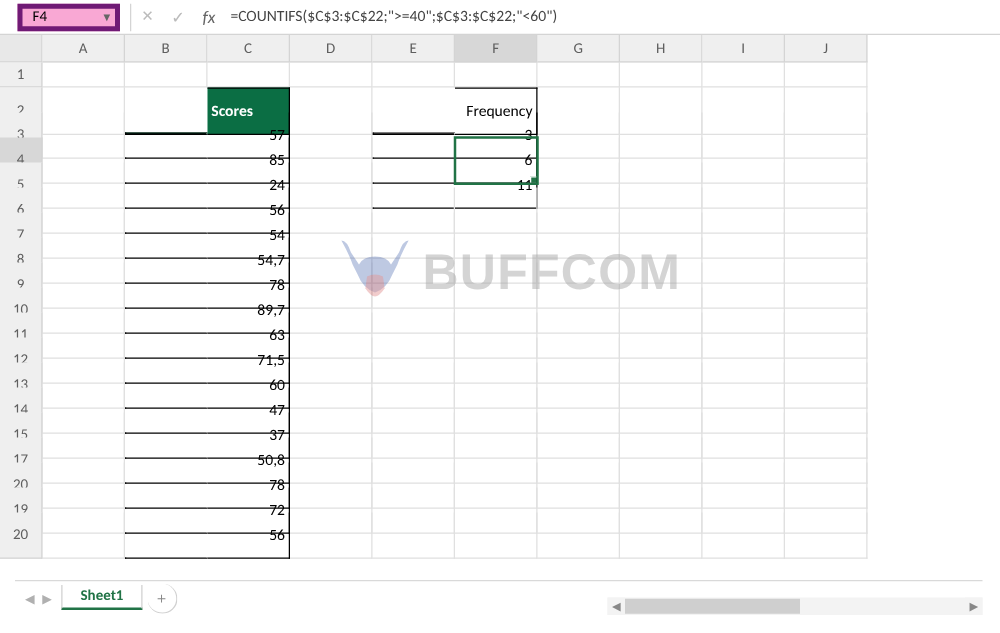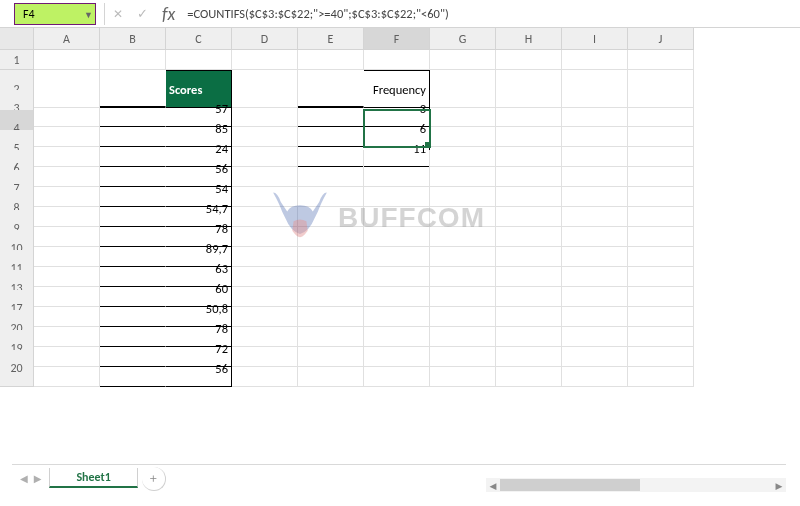--- a/index.html
+++ b/index.html
@@ -17,37 +17,37 @@
     display: flex;
     align-items: center;
     height: 28px;
     border-bottom: 1px solid #d4d4d4;
     background: #fff;
     padding: 0 4px 0 14px;
   }
   .namebox {
     width: 82px;
     height: 22px;
-    border: 1px solid #701a75;
-    background: #bef264;
+    border: 4px solid #701a75;
+    background: #f9a8d4;
     display: flex;
     align-items: center;
     padding: 0 4px 0 8px;
     font-size: 12px;
     position: relative;
   }
   .namebox .dd {
     position: absolute; right: 2px; top: 50%; transform: translateY(-50%);
     color: #666; font-size: 9px;
   }
   .fbar-div { width: 1px; height: 22px; background: #d4d4d4; margin: 0 8px; }
   .fbar-icons { display:flex; align-items:center; gap:14px; color:#999; }
   .fbar-icons .x { color:#bbb; font-size:12px; }
   .fbar-icons .chk { color:#bbb; font-size:13px; }
-  .fbar-icons .fx { font-style:italic; color:#666; font-size:18px; }
+  .fbar-icons .fx { font-style:italic; color:#666; font-size:14px; }
   .formula { margin-left: 12px; font-size: 12.5px; color:#444; }
   .sheet-wrap { position:relative; }
   .col-headers {
     display:grid;
     grid-template-columns: 34px repeat(10, 66px);
     height: 22px;
     background:#fff;
   }
   .col-headers > div {
     border-right:1px solid #d4d4d4;
@@ -107,21 +107,21 @@
   .tabbar {
     position:absolute; bottom:14px; left:12px; right:14px;
     height:28px; display:flex; align-items:center;
     border-top:1px solid #d9d9d9;
     font-size:12px;
   }
   .tab-nav { display:flex; gap:6px; color:#b0b0b0; padding:0 8px; }
   .tab-nav span { font-size:10px; }
   .sheet-tab {
     height:20px; display:flex; align-items:center;
-    padding:0 26px; border:1px solid #d0d0d0; border-top:none;
+    padding:0 14px; border:1px solid #d0d0d0; border-top:none;
     background:#fff; color:#217346; font-weight:600;
     border-bottom:2px solid #217346;
     margin-top:-1px;
   }
   .add-tab {
     width:24px; height:24px; display:flex; align-items:center; justify-content:center;
     border:1px solid #d0d0d0; border-top:none; border-left:none;
     color:#888; border-radius:50%; font-size:12px; margin-left:4px;
   }
   .hscroll-track {
@@ -131,21 +131,21 @@
     display:flex; align-items:center;
   }
   .hscroll-btn { width:14px; height:14px; display:flex;align-items:center;justify-content:center;color:#888;font-size:9px;background:#f3f3f3;}
   .hscroll-thumb { flex:0 0 140px; height:12px; background:#cfcfcf; margin:0 auto 0 0; }
 
   
   .wm {
     position:absolute;
     left: 268px; top: 186px;
     font-family: Arial Black, Arial;
-    font-size:28px; font-weight:900;
+    font-size:40px; font-weight:900;
     color:rgba(160,160,160,0.45);
     display:flex; align-items:center; gap:6px;
     pointer-events:none;
     letter-spacing:1px;
   }
   .wm svg { width:64px; height:64px; opacity:0.55; }
 </style>
 </head>
 <body>
 
@@ -317,24 +317,63 @@
         <div class="cell right tbl-right tbl-bottom">63</div>
         <div class="cell"></div>
         <div class="cell"></div>
         <div class="cell"></div>
         <div class="cell"></div>
         <div class="cell"></div>
         <div class="cell"></div>
         <div class="cell"></div>
       </div>
       <div class="grid-row">
+        <div class="row-hd">12</div>
+        <div class="cell"></div>
+        <div class="cell tbl-left tbl-bottom">Student 10</div>
+        <div class="cell right tbl-right tbl-bottom">71,5</div>
+        <div class="cell"></div>
+        <div class="cell"></div>
+        <div class="cell"></div>
+        <div class="cell"></div>
+        <div class="cell"></div>
+        <div class="cell"></div>
+        <div class="cell"></div>
+      </div>
+      <div class="grid-row">
         <div class="row-hd">13</div>
         <div class="cell"></div>
         <div class="cell tbl-left tbl-bottom">Student 15</div>
         <div class="cell right tbl-right tbl-bottom">60</div>
+        <div class="cell"></div>
+        <div class="cell"></div>
+        <div class="cell"></div>
+        <div class="cell"></div>
+        <div class="cell"></div>
+        <div class="cell"></div>
+        <div class="cell"></div>
+      </div>
+      <div class="grid-row">
+        <div class="row-hd">14</div>
+        <div class="cell"></div>
+        <div class="cell tbl-left tbl-bottom">Student 12</div>
+        <div class="cell right tbl-right tbl-bottom">47</div>
+        <div class="cell"></div>
+        <div class="cell"></div>
+        <div class="cell"></div>
+        <div class="cell"></div>
+        <div class="cell"></div>
+        <div class="cell"></div>
+        <div class="cell"></div>
+      </div>
+      <div class="grid-row">
+        <div class="row-hd">15</div>
+        <div class="cell"></div>
+        <div class="cell tbl-left tbl-bottom">Student 13</div>
+        <div class="cell right tbl-right tbl-bottom">37</div>
         <div class="cell"></div>
         <div class="cell"></div>
         <div class="cell"></div>
         <div class="cell"></div>
         <div class="cell"></div>
         <div class="cell"></div>
         <div class="cell"></div>
       </div>
       <div class="grid-row">
         <div class="row-hd">17</div>

